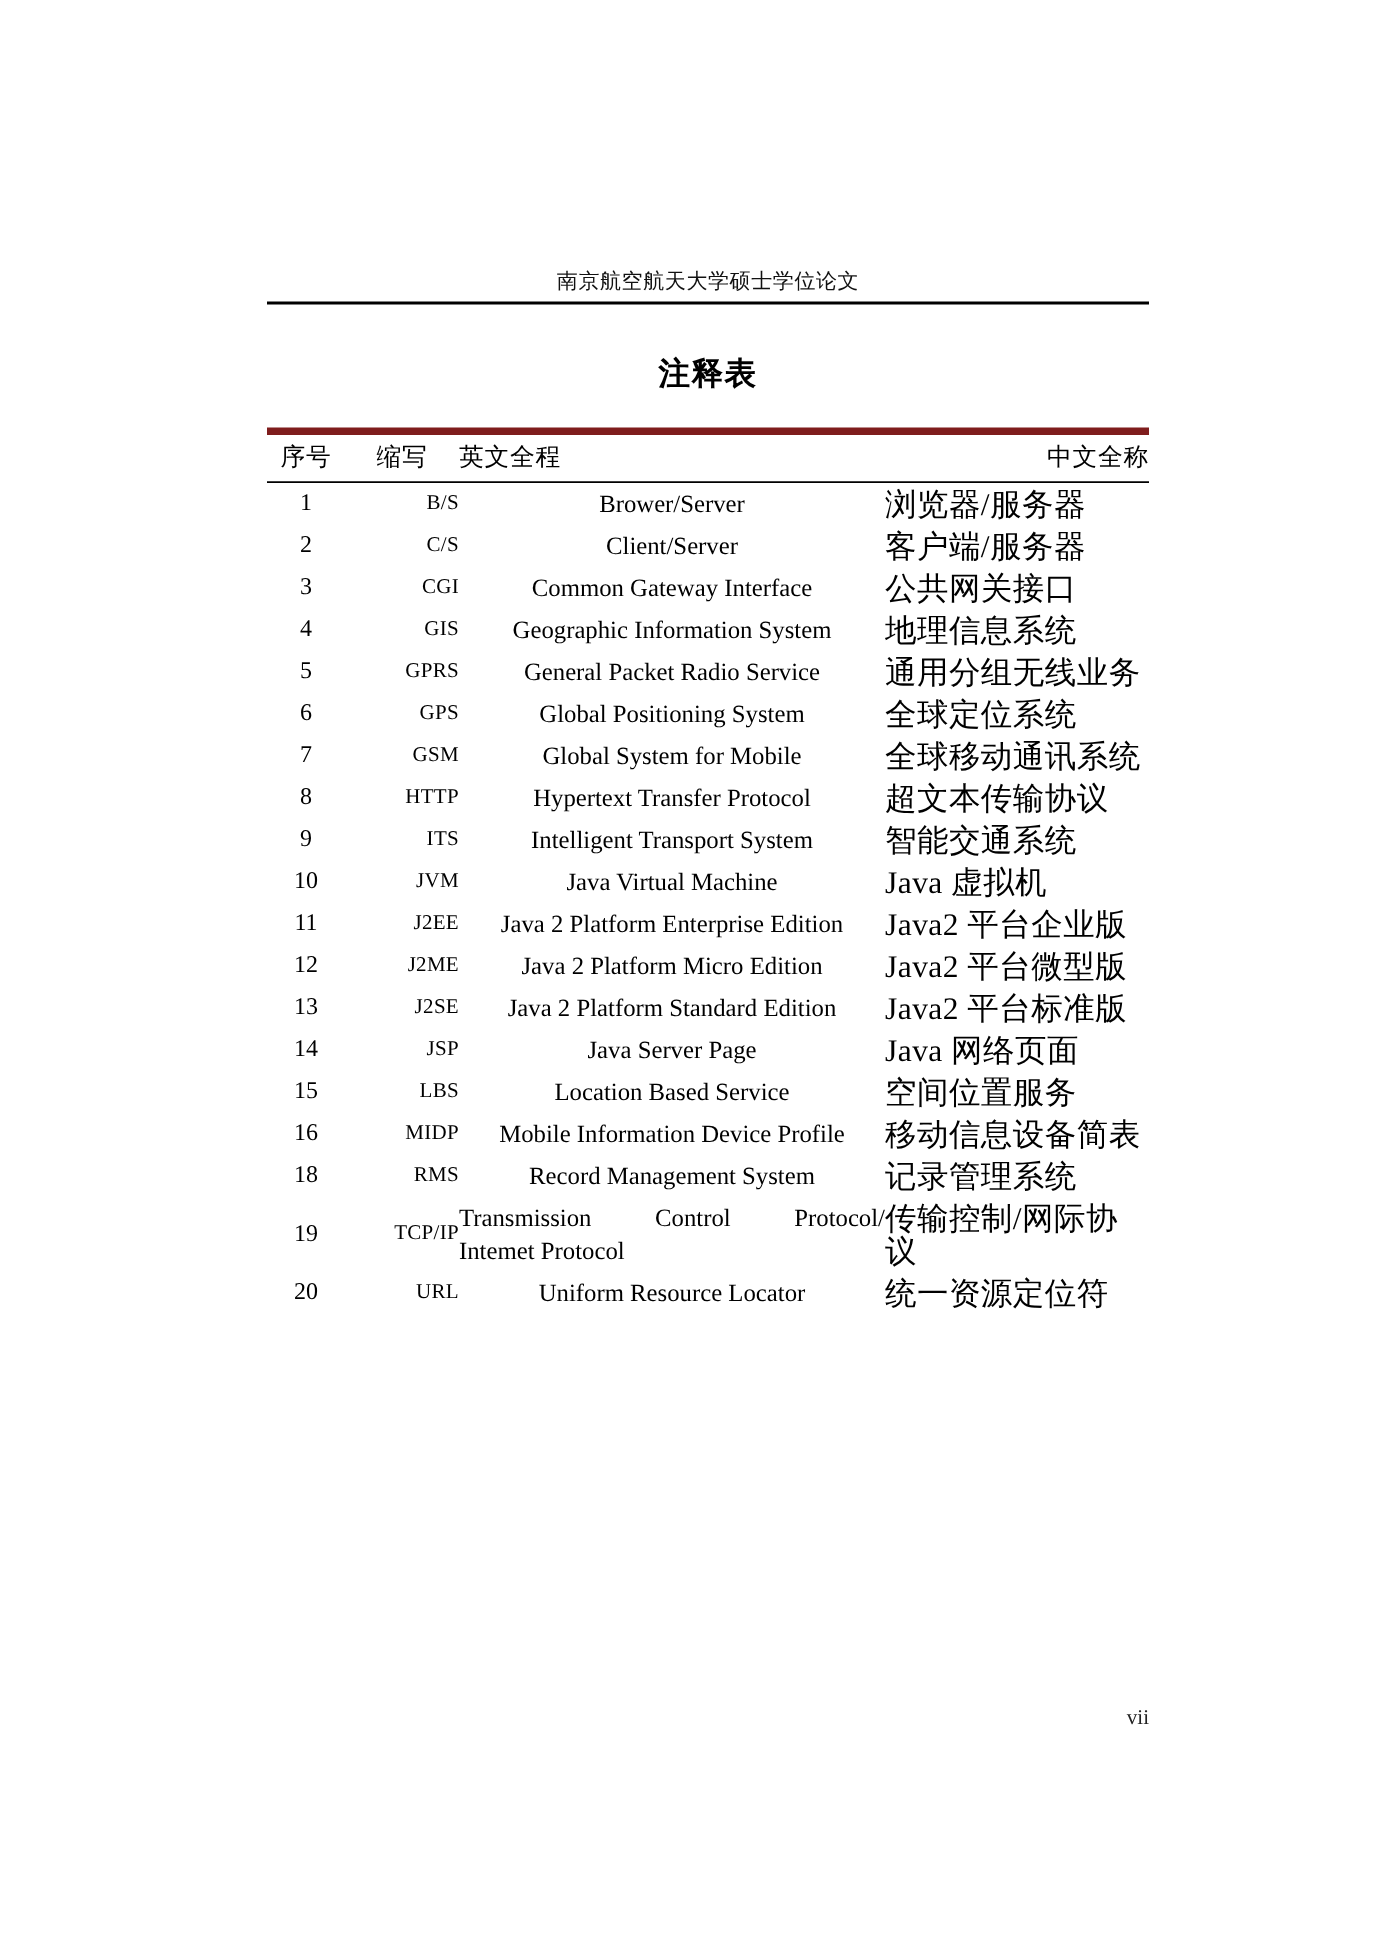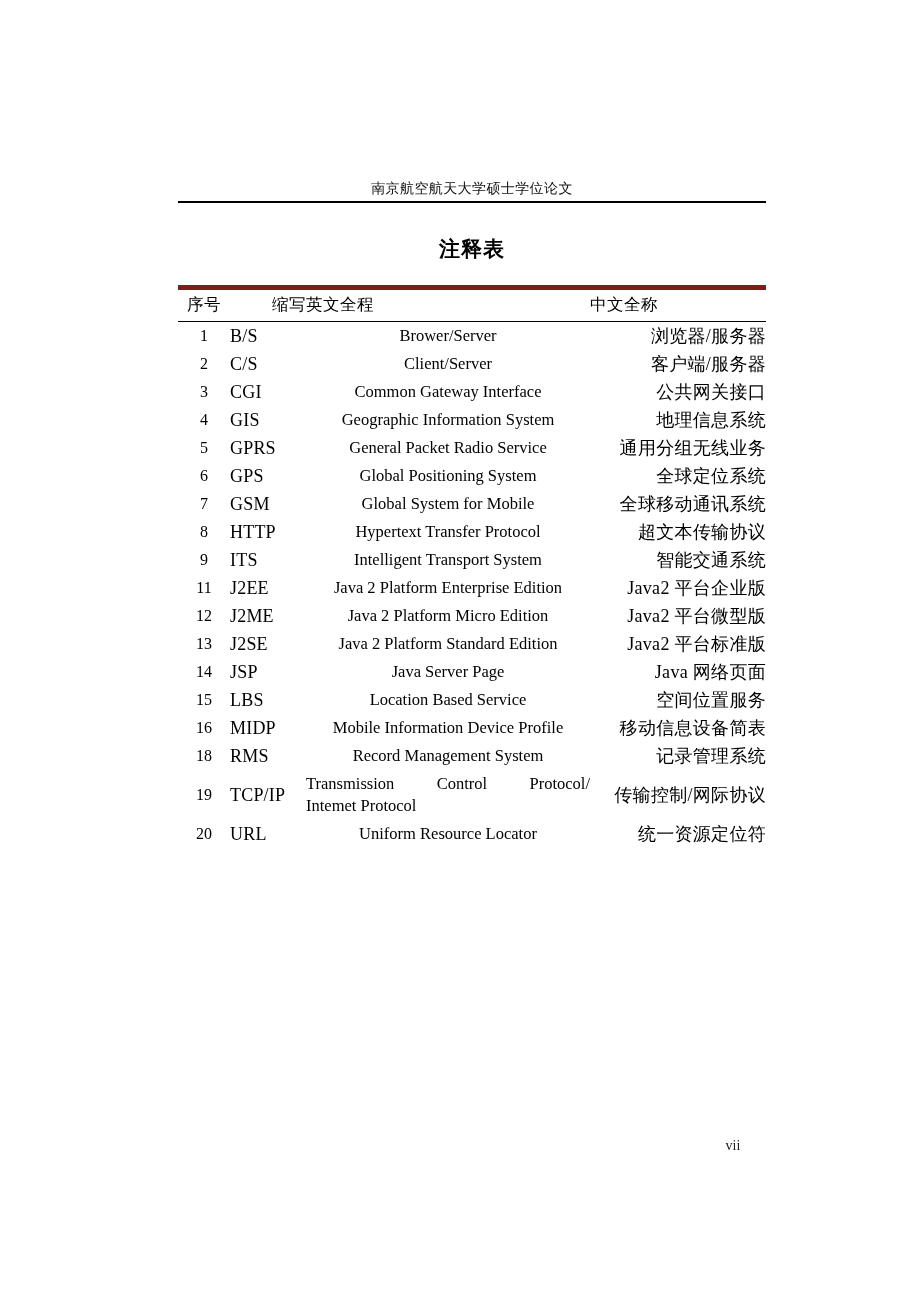--- a/index.html
+++ b/index.html
@@ -86,33 +86,33 @@
     font-size: 16.5px;
     padding: 4px 0 5px 0;
     vertical-align: bottom;
     letter-spacing: 0.5px;
   }
   table.notation thead tr {
     border-top: 5px solid #7f1d1d;
     border-bottom: 1.8px solid #000;
   }
   th.h-idx  { text-align: center; }
-  th.h-abbr { text-align: right; }
+  th.h-abbr { text-align: center; }
   th.h-en   { text-align: left; padding-left: 3px; }
-  th.h-zh   { text-align: left; padding-left: 4px; }
+  th.h-zh   { text-align: right; padding-left: 4px; }
 
   table.notation tbody tr.data-row td {
     padding: 3px 0 3px 0;
     vertical-align: middle;
     line-height: 22px;
   }
   td.idx  { text-align: center; font-size: 16px; }
-  td.abbr { text-align: left; font-size: 18px; letter-spacing: 0.2px; font-family: Liberation Serif, serif; }
+  td.abbr { text-align: right; font-size: 14px; letter-spacing: 0.2px; font-family: Liberation Serif, serif; }
   td.en   { text-align: center; padding-left: 3px; font-size: 16.5px; }
-  td.zh   { text-align: right; padding-left: 4px; font-size: 18px; letter-spacing: 0.3px; }
+  td.zh   { text-align: left; padding-left: 4px; font-size: 21px; letter-spacing: 0.3px; }
 
   
   td.en.justify {
     text-align: justify;
     text-align-last: left;
     line-height: 26px;
     padding-right: 2px;
   }
   td.en.justify .ln1 {
     display: block;
@@ -127,21 +127,21 @@
   tbody tr.last-row {
     border-bottom: 3px solid #000;
   }
 
   
   .folio {
     position: absolute;
     left: 700px;
     top: 1138px;
     width: 66px;
-    text-align: center;
+    text-align: right;
     font-size: 14px;
     color: #222;
   }
 </style>
 </head>
 <body>
 
 <div class="page">
 
   <div class="running-head">南京航空航天大学硕士学位论文</div>
@@ -215,20 +215,26 @@
             <td class="en">Hypertext Transfer Protocol</td>
             <td class="zh">超文本传输协议</td>
           </tr>
           <tr class="data-row">
             <td class="idx">9</td>
             <td class="abbr">ITS</td>
             <td class="en">Intelligent Transport System</td>
             <td class="zh">智能交通系统</td>
           </tr>
           <tr class="data-row">
+            <td class="idx">10</td>
+            <td class="abbr">JVM</td>
+            <td class="en">Java Virtual Machine</td>
+            <td class="zh">Java 虚拟机</td>
+          </tr>
+          <tr class="data-row">
             <td class="idx">11</td>
             <td class="abbr">J2EE</td>
             <td class="en">Java 2 Platform Enterprise Edition</td>
             <td class="zh">Java2 平台企业版</td>
           </tr>
           <tr class="data-row">
             <td class="idx">12</td>
             <td class="abbr">J2ME</td>
             <td class="en">Java 2 Platform Micro Edition</td>
             <td class="zh">Java2 平台微型版</td>

